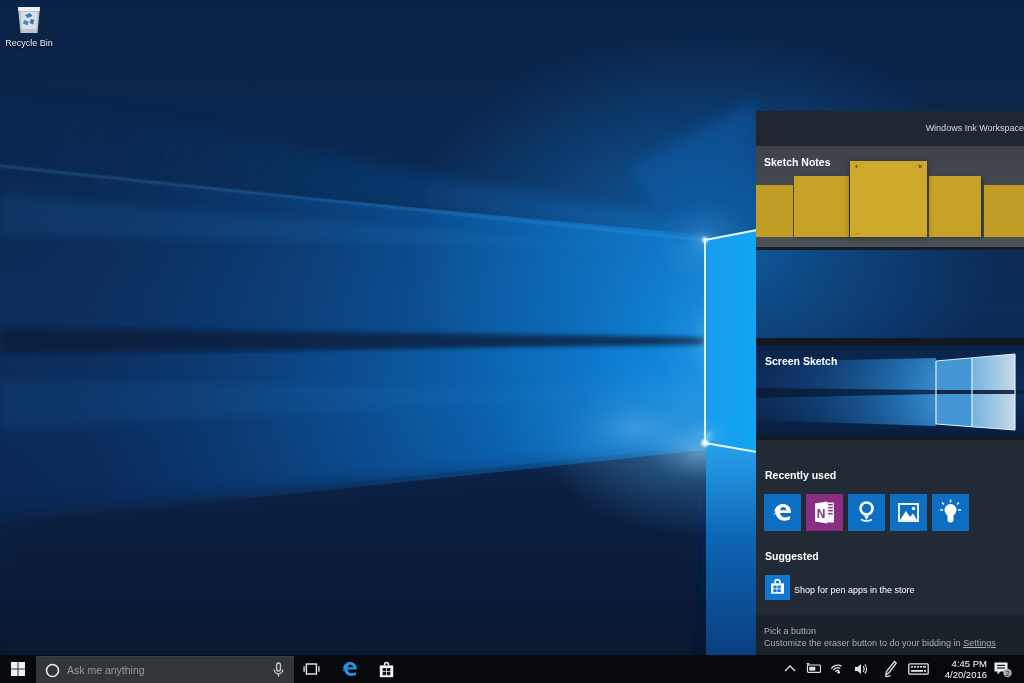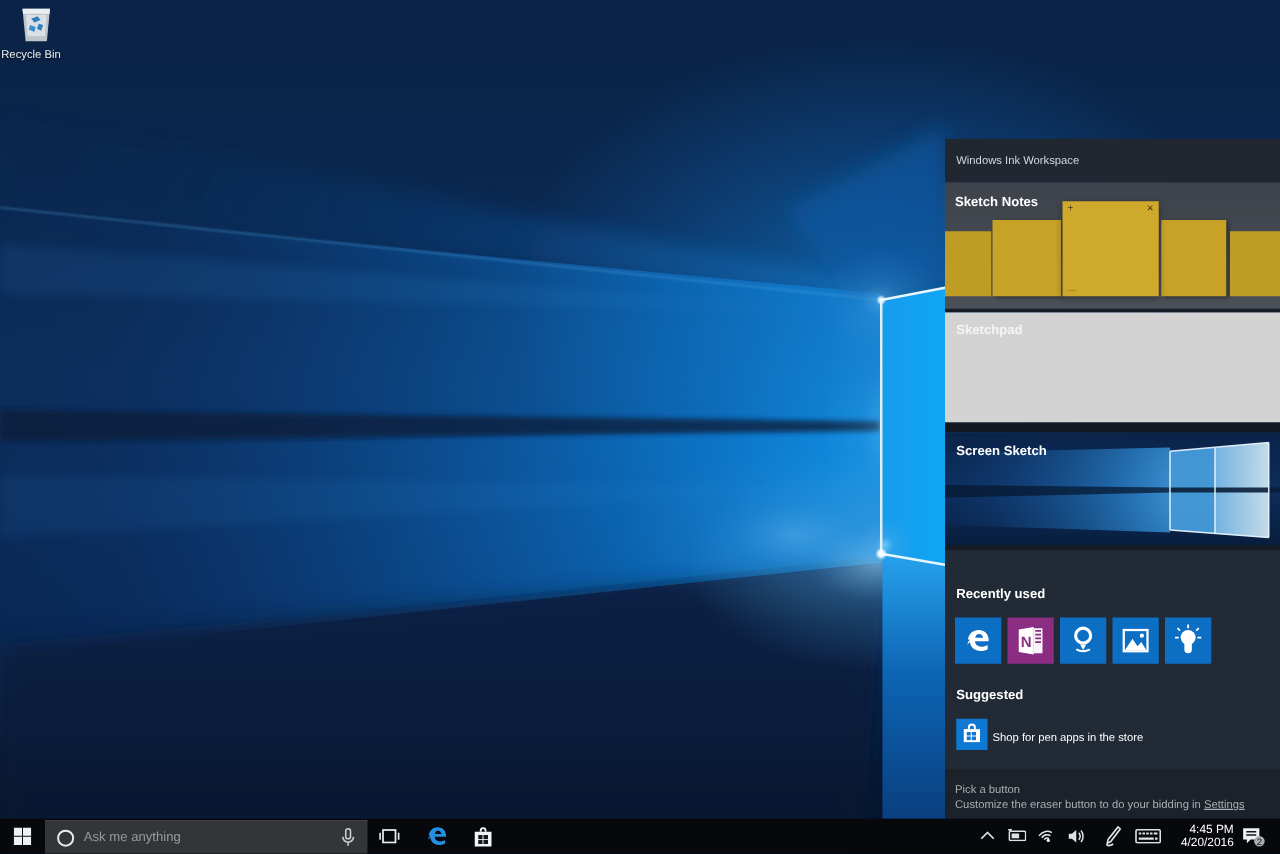--- a/index.html
+++ b/index.html
@@ -1,19 +1,19 @@
 <!DOCTYPE html>
 <html><head><meta charset="utf-8">
 <style>
 html,body{margin:0;padding:0;background:#000;}
 #stage{position:relative;width:1024px;height:683px;overflow:hidden;font-family:"Liberation Sans",sans-serif;}
 #wall{position:absolute;left:0;top:0;}
 .abs{position:absolute;}
 
-#panel{position:absolute;left:756px;top:111px;width:236px;height:544px;}
+#panel{position:absolute;left:756px;top:111px;width:236px;height:544px;text-align:right;}
 #ptitle{position:absolute;left:0;top:0;width:268px;height:35px;background:#212730;color:#d4d7da;font-size:9px;line-height:35px;padding-left:9px;box-sizing:border-box;}
 #sticky{position:absolute;left:0;top:35px;width:268px;height:104px;background:linear-gradient(#3e434b,#4c5158);overflow:hidden;}
 #sticky h3{position:absolute;left:8px;top:10px;margin:0;font-size:10.5px;color:#fff;font-weight:700;}
 .note{position:absolute;background:#d9ad1c;}
 #sketchpad{position:absolute;left:0;top:139px;width:268px;height:88px;background:#d3d3d3;}
 #sketchpad h3{position:absolute;left:9px;top:8px;margin:0;font-size:10.5px;color:#f5f5f5;font-weight:700;}
 #sep1{position:absolute;left:0;top:227px;width:268px;height:8px;background:#121821;}
 #ssketch{position:absolute;left:0;top:235px;width:268px;height:90px;overflow:hidden;}
 #ssketch h3{position:absolute;left:9px;top:9px;margin:0;font-size:10.5px;color:#fff;font-weight:700;z-index:2;}
 #lower{position:absolute;left:0;top:325px;width:268px;height:219px;background:#222b35;border-top:4px solid #151b24;box-sizing:border-box;}
@@ -21,21 +21,21 @@
 .tile{position:absolute;width:37px;height:37px;}
 #shoptxt{position:absolute;left:38px;top:145px;font-size:9px;color:#fff;}
 #pick1{position:absolute;left:8px;top:186px;font-size:9px;color:#a9aeb2;}
 #pick2{position:absolute;left:8px;top:198px;font-size:9px;color:#a9aeb2;white-space:nowrap;}
 
 #taskbar{position:absolute;left:0;top:655px;width:1024px;height:28px;background:#06080c;}
 #search{position:absolute;left:36px;top:1px;width:258px;height:27px;background:#323639;border-top:1px solid #3c3f43;box-sizing:border-box;text-align:center;}
 #search span{position:absolute;left:31px;top:7px;font-size:10.5px;color:#969a9e;}
 #clock{position:absolute;left:931px;top:3px;width:56px;text-align:right;color:#fff;font-size:9.5px;line-height:11px;}
 
-#rb{position:absolute;left:1px;top:4px;width:56px;text-align:left;}
+#rb{position:absolute;left:1px;top:4px;width:56px;text-align:center;}
 #rblbl{margin-top:2px;font-size:9px;color:#eef2f6;white-space:nowrap;text-shadow:0 1px 2px rgba(0,0,0,.8);}
 </style></head>
 <body>
 <div id="stage">
 <svg id="wall" width="1024" height="683" viewBox="0 0 1024 683">
  <defs>
   <linearGradient id="bg" x1="0" y1="0" x2="0" y2="1">
    <stop offset="0" stop-color="#0a2245"></stop>
    <stop offset="0.45" stop-color="#0c2c59"></stop>
    <stop offset="0.75" stop-color="#092450"></stop>
@@ -137,23 +137,20 @@
   <div class="note" style="left:173px;top:30px;width:52px;height:61px;background:#c7a227;box-shadow:2px 1px 3px rgba(0,0,0,.35);"></div>
   <div class="note" style="left:228px;top:39px;width:40px;height:52px;background:#bf9c24;"></div>
   <div class="note" style="left:94px;top:15px;width:77px;height:76px;background:#cfa92b;box-shadow:0 1px 6px rgba(0,0,0,.45);">
     <span style="position:absolute;left:4px;top:1px;color:#453c15;font-size:8px;">+</span>
     <span style="position:absolute;right:4px;top:2px;color:#453c15;font-size:7px;">✕</span>
     <span style="position:absolute;left:4px;bottom:1px;color:#8a7517;font-size:7px;">—</span>
   </div>
   <div style="position:absolute;left:0;top:101px;width:268px;height:3px;background:#171d26;"></div>
   <h3>Sketch Notes</h3>
  </div>
- <div id="sketchpad">
-        <h3>Sketchpad</h3>
-      </div>
  <div id="sep1"></div>
  <div id="lower">
   <h3 class="hd" style="top:29px;">Recently used</h3>
 
   <div class="tile" id="t-edge" style="left:8px;top:54px;background:#0d6fc4;"><svg width="37" height="37" viewBox="0 0 33 33">
             <g transform="translate(4.6,4.6)">
               <path fill="#fff" d="M4.6 11.1C5.3 7 8.4 4.3 12.3 4.3c4 0 6.9 2.7 7.1 6.6v1.5h-9.7c.2 2.4 1.9 3.9 4.5 3.9 1.6 0 3.2-.5 4.5-1.3v3c-1.4.8-3 1.3-5 1.3-4.2 0-7.2-2.6-7.7-6.4-.8.6-1.3 1.3-1.5 1.9-.2-1.2 0-2.6 1.8-3.6zm5.2-1.2h5.7c-.3-1.8-1.4-2.8-3-2.8-1.4 0-2.4 1-2.7 2.8z"></path>
             </g>
           </svg></div>
   <div class="tile" id="t-on" style="left:50px;top:54px;background:#8c2d84;"><svg width="37" height="37" viewBox="0 0 37 37">

